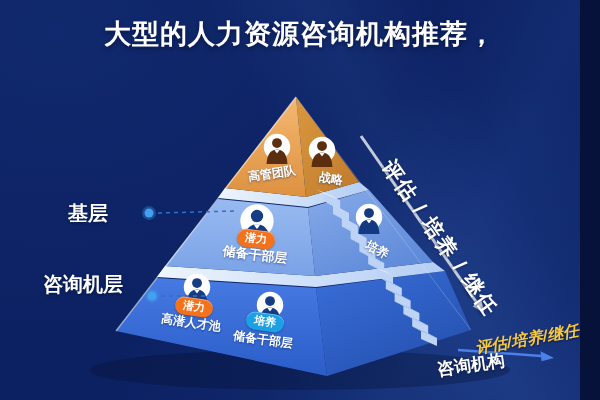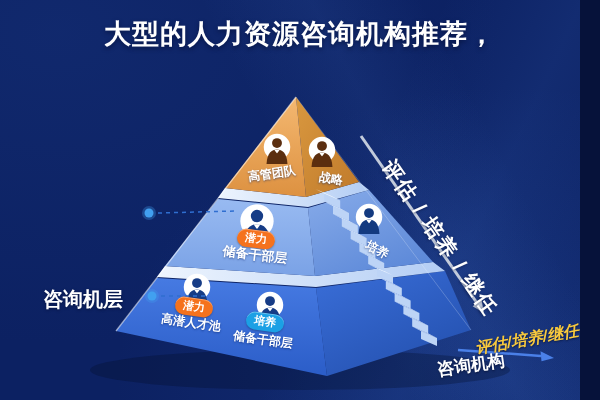--- a/index.html
+++ b/index.html
@@ -162,21 +162,22 @@
     <polygon points="484,313 472.6,306.2 481.6,299.9" fill="#c2cbdb"></polygon>
 
     <line x1="458" y1="350" x2="541" y2="356" stroke="#4a80e8" stroke-width="2.5"></line>
     <polygon points="554,358 540.5,351.3 541.5,361.3" fill="#4a80e8"></polygon>
   </svg>
 
   <div class="title">
     <div>大型的人力资源咨询机构推荐，</div>
   </div>
 
-  <div class="side-label" style="left:83px;top:299px;">咨询机层</div>
+  <div class="side-label" style="left:88px;top:213px;">基层</div>
+  <div class="side-label" style="left:83px;top:284px;">咨询机层</div>
 
   <div class="face-label" style="left:272px;top:174px;--rot:-8deg;font-size:12px;">高管团队</div>
   <div class="face-label" style="left:331px;top:179px;--rot:8deg;font-size:12px;">战略</div>
 
   <div class="badge" style="left:256px;top:239px;--rot:7deg;">潜力</div>
   <div class="face-label" style="left:255px;top:255px;--rot:7deg;font-size:13px;">储备干部层</div>
   <div class="face-label" style="left:377px;top:250px;--rot:28deg;font-size:12px;">培养</div>
 
   <div class="badge" style="left:194px;top:307px;--rot:8deg;">潜力</div>
   <div class="face-label" style="left:191px;top:323px;--rot:8deg;font-size:12px;">高潜人才池</div>

